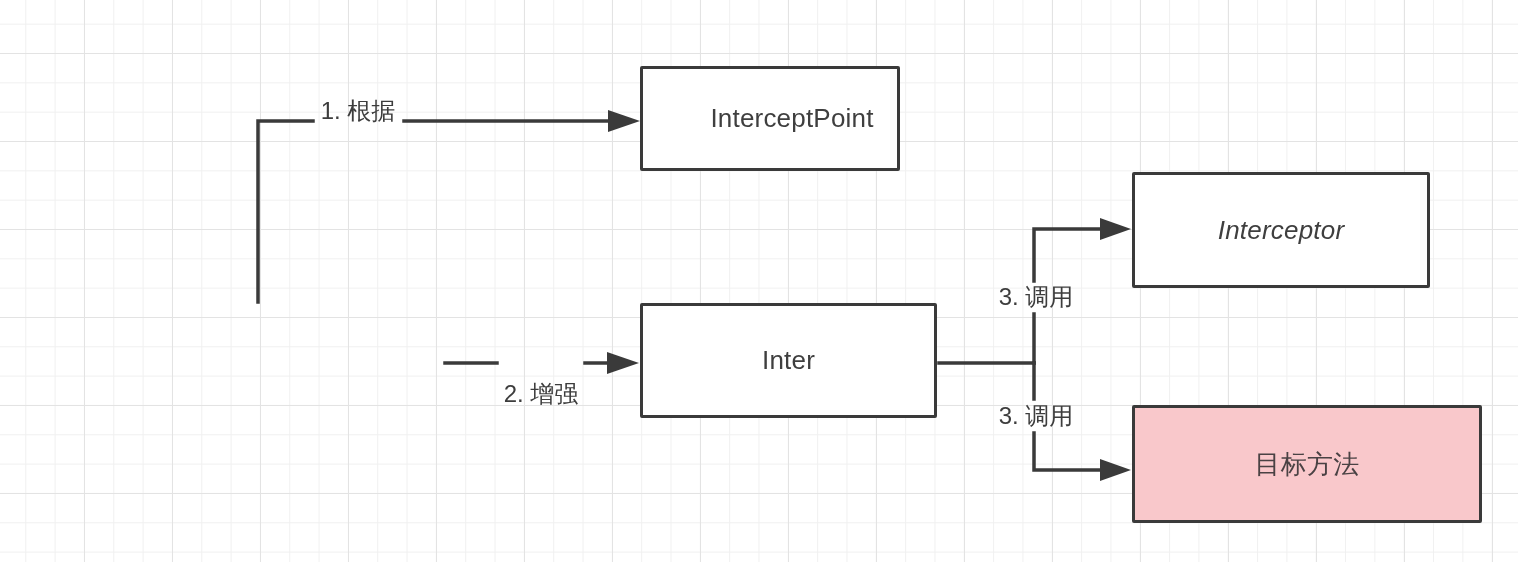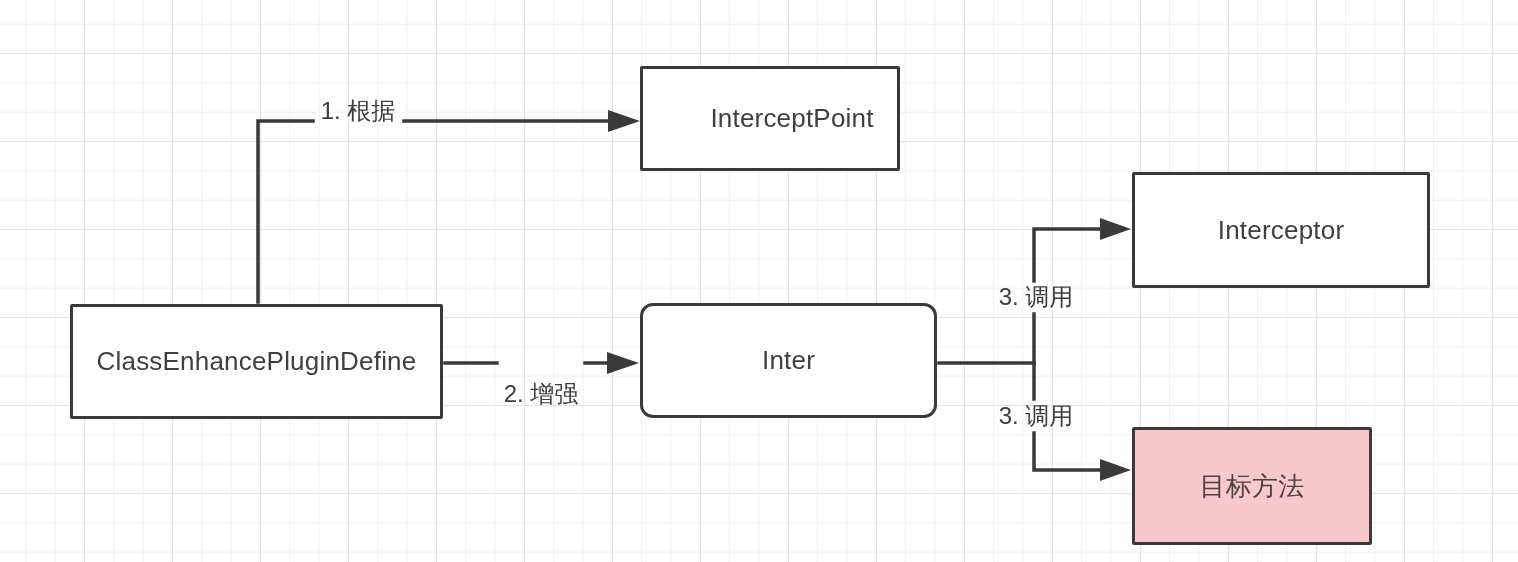--- a/index.html
+++ b/index.html
@@ -54,22 +54,22 @@
   .node-label {
     font-size: 26px;
     font-weight: 400;
     color: #3f3f3f;
     letter-spacing: 0.2px;
     white-space: nowrap;
   }
   .node-intercept-point      { left: 640px;  top: 66px;  width: 260px; height: 105px; }
   .node-interceptor          { left: 1132px; top: 172px; width: 298px; height: 116px; }
   .node-class-enhance        { left: 70px;   top: 304px; width: 373px; height: 115px; }
-  .node-inter                { left: 640px;  top: 303px; width: 297px; height: 115px; border-radius: 13px; }
-  .node-target-method        { left: 1132px; top: 427px; width: 240px; height: 118px; }
+  .node-inter                { left: 640px;  top: 303px; width: 297px; height: 115px; }
+  .node-target-method        { left: 1132px; top: 405px; width: 350px; height: 118px; }
   .edge-label {
     position: absolute;
     z-index: 3;
     transform: translate(-50%, -50%);
     font-size: 24px;
     color: #3d3d3d;
     white-space: nowrap;
   }
   .edge-label-1  { left: 358px;  top: 111px; }
   .edge-label-2  { left: 541px;  top: 362px; margin-top: 32px; }
@@ -106,27 +106,24 @@
       <path d="M1034 363 L1034 399"></path>
       <path d="M1034 433 L1034 470 L1100 470"></path>
       <polygon points="1100,459 1131,470 1100,481"></polygon>
     </g>
   </svg>
 
   <div class="node node-intercept-point" style="background-color: rgb(255, 255, 255); padding-left: 44px;">
     <span class="node-label" style="color: rgb(63, 63, 63);">InterceptPoint</span>
   </div>
 
-  <div class="node node-interceptor" style="background-color: rgb(255, 255, 255);">
+  <div class="node node-interceptor" style="background-color: rgb(255, 255, 255); font-style: italic;">
     <span class="node-label" style="color: rgb(63, 63, 63);">Interceptor</span>
   </div>
 
-  <div class="node node-class-enhance" style="background-color: rgb(255, 255, 255);">
-    <span class="node-label" style="color: rgb(63, 63, 63);">ClassEnhancePluginDefine</span>
-  </div>
 
   <div class="node node-inter" style="background-color: rgb(255, 255, 255);">
     <span class="node-label" style="color: rgb(63, 63, 63);">Inter</span>
   </div>
 
   <div class="node node-target-method" style="background-color: rgb(249, 200, 203);">
     <span class="node-label" style="color: rgb(74, 66, 68);">目标方法</span>
   </div>
 
   <div class="edge-label edge-label-1">1. 根据</div>

